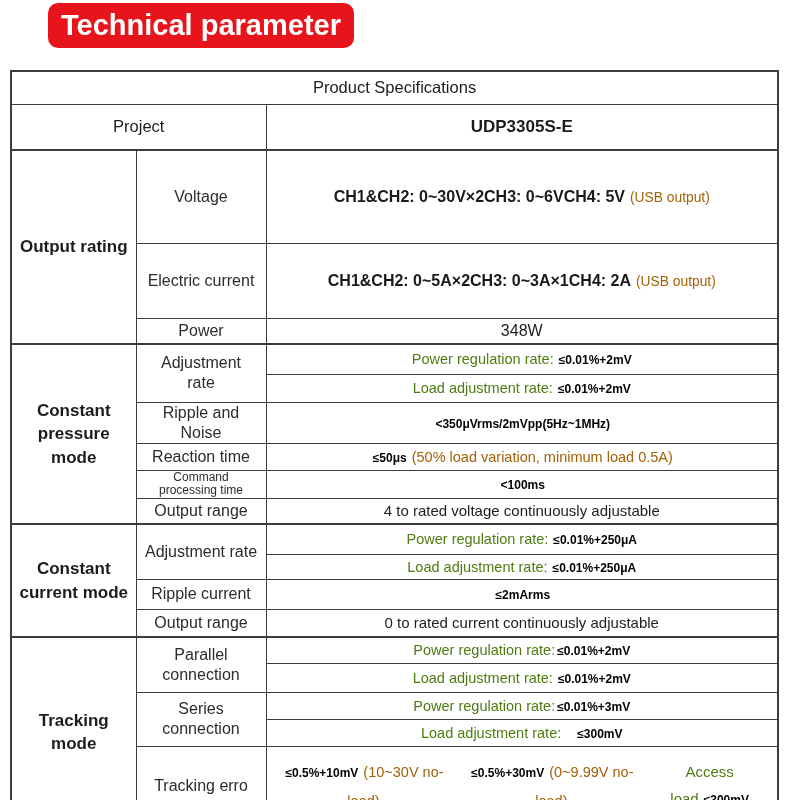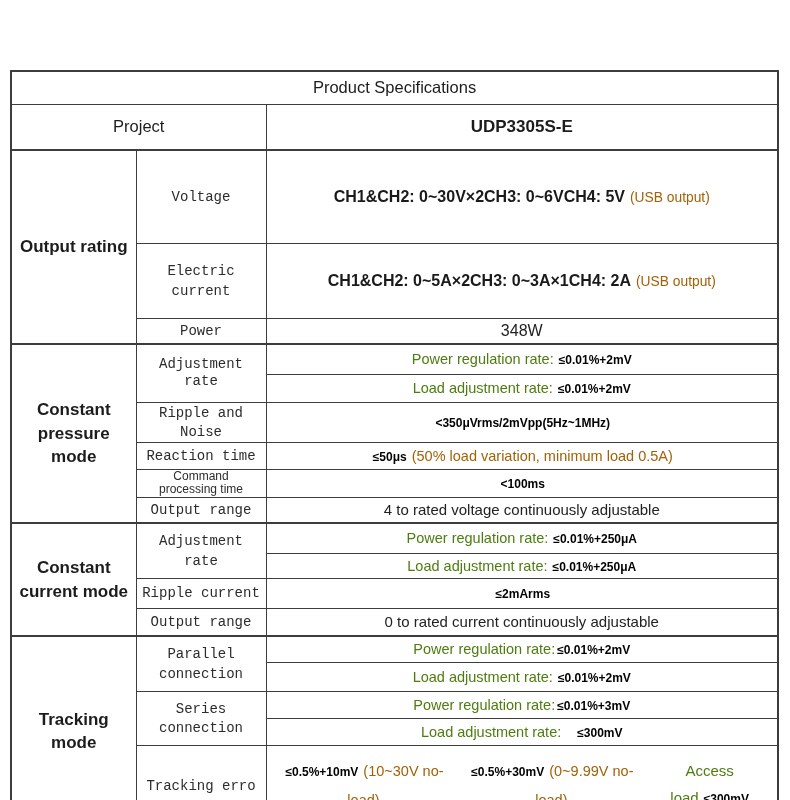--- a/index.html
+++ b/index.html
@@ -47,21 +47,21 @@
     vertical-align: middle;
     overflow: hidden;
   }
   td.sec { border-top-width: 2.4px; }
 
   .ttl   { font-weight: normal; font-size: 16.5px; color: #1c1c1c; }
   .model { font-weight: bold; font-size: 17px;   color: #1c1c1c; }
   .stitle{ font-weight: bold; font-size: 17px; line-height: 1.38; color: #1c1c1c; }
   .stitle-inner { display: inline-block; max-width: 112px; }
 
-  .lbl   { font-size: 14px; color: #2c2c2c; line-height: 1.25; font-family: Liberation Mono, monospace; }
+  .lbl   { font-size: 16px; color: #2c2c2c; line-height: 1.25; }
   .lbl-narrow { display: inline-block; max-width: 92px; }
   .lbl-sm { font-size: 12px; color: #2c2c2c; line-height: 1.1; display: inline-block; max-width: 112px; }
 
   .pref  { font-size: 14.5px; color: #4d7c0f; }
   .val   { font-size: 12px; font-weight: bold; color: #000000; margin-left: 5px; }
   .val.nogap { margin-left: 2px; }
   .val.widegap { margin-left: 16px; }
   .note  { font-size: 13.8px; color: #a16207; margin-left: 5px; font-weight: normal; }
   .note:empty { margin: 0; }
   .plain { font-size: 15px; color: #222; }
@@ -70,20 +70,23 @@
   .vline-lg  { line-height: 31px; font-size: 16px; font-weight: 600; color: #1a1a1a; }
   .vline-md  { line-height: 25px; font-size: 16px; font-weight: 600; color: #1a1a1a; }
   .vline-trk { line-height: 27px; }
   .vline-lg .note, .vline-md .note { font-weight: normal; }
 </style>
 </head>
 <body>
 
 <div class="page">
 
+  <div class="badge">
+    <span>Technical parameter</span>
+  </div>
 
   <table class="spec">
     <colgroup>
         <col style="width:125px">
         <col style="width:130px">
         <col style="width:512px">
       </colgroup>
 
     <tbody>
         <tr style="height:33px">

